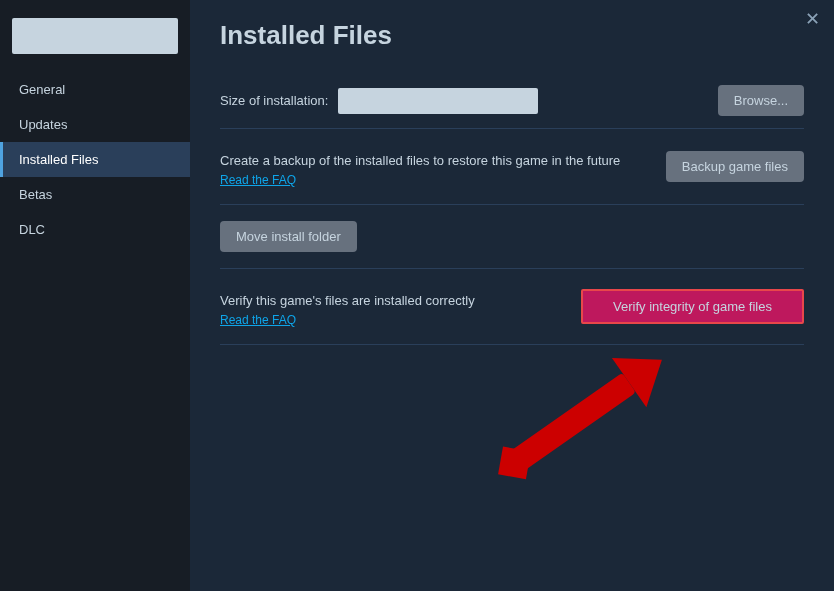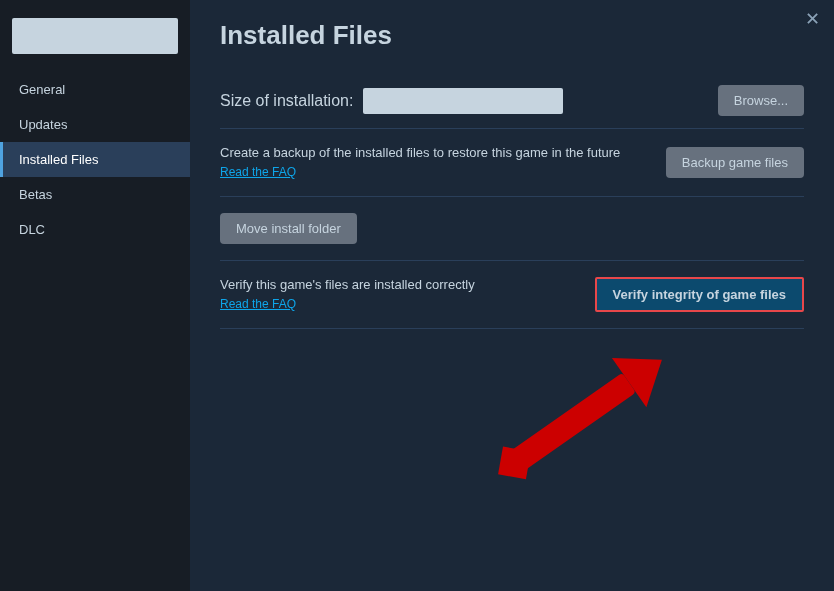--- a/index.html
+++ b/index.html
@@ -79,20 +79,21 @@
       border-bottom: 1px solid #2a3f5a;
     }
 
     .section-row:first-of-type {
       border-top: 1px solid #2a3f5a;
     }
 
     .row-left {
       flex: 1;
       padding-right: 16px;
+      margin-top: 8px;
     }
 
     .row-label {
       color: #c6d4df;
       font-size: 13px;
       margin-bottom: 2px;
     }
 
     .row-link {
       color: #0ea5e9;
@@ -103,21 +104,21 @@
 
     .size-row {
       display: flex;
       align-items: center;
       padding: 12px 0;
       border-bottom: 1px solid #2a3f5a;
     }
 
     .size-label {
       color: #c6d4df;
-      font-size: 16px;
+      font-size: 13px;
       margin-right: 10px;
       white-space: nowrap;
     }
 
     .size-input {
       background: #c6d4df;
       border: none;
       height: 26px;
       width: 200px;
       border-radius: 2px;
@@ -129,30 +130,29 @@
       border: none;
       padding: 8px 16px;
       font-size: 13px;
       cursor: pointer;
       border-radius: 4px;
       white-space: nowrap;
       flex-shrink: 0;
     }
 
     .verify-btn {
-      background: #0c4a6e;
+      background: #be185d;
       color: #c6d4df;
       border: 2px solid #e8474a;
-      padding: 8px 16px;
+      padding: 8px 30px;
       font-size: 13px;
       cursor: pointer;
       border-radius: 2px;
       white-space: nowrap;
       flex-shrink: 0;
-      font-weight: bold;
     }
 
     
     .arrow-container {
       position: absolute;
       bottom: 80px;
       left: 250px;
       pointer-events: none;
     }
 

